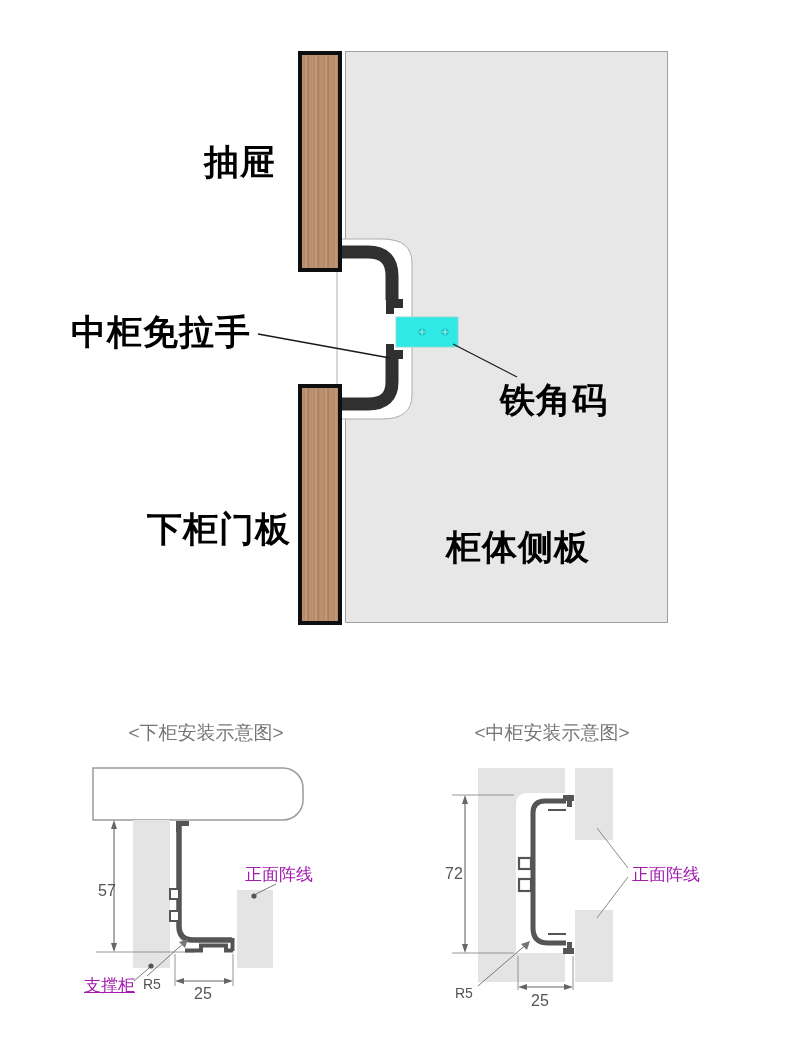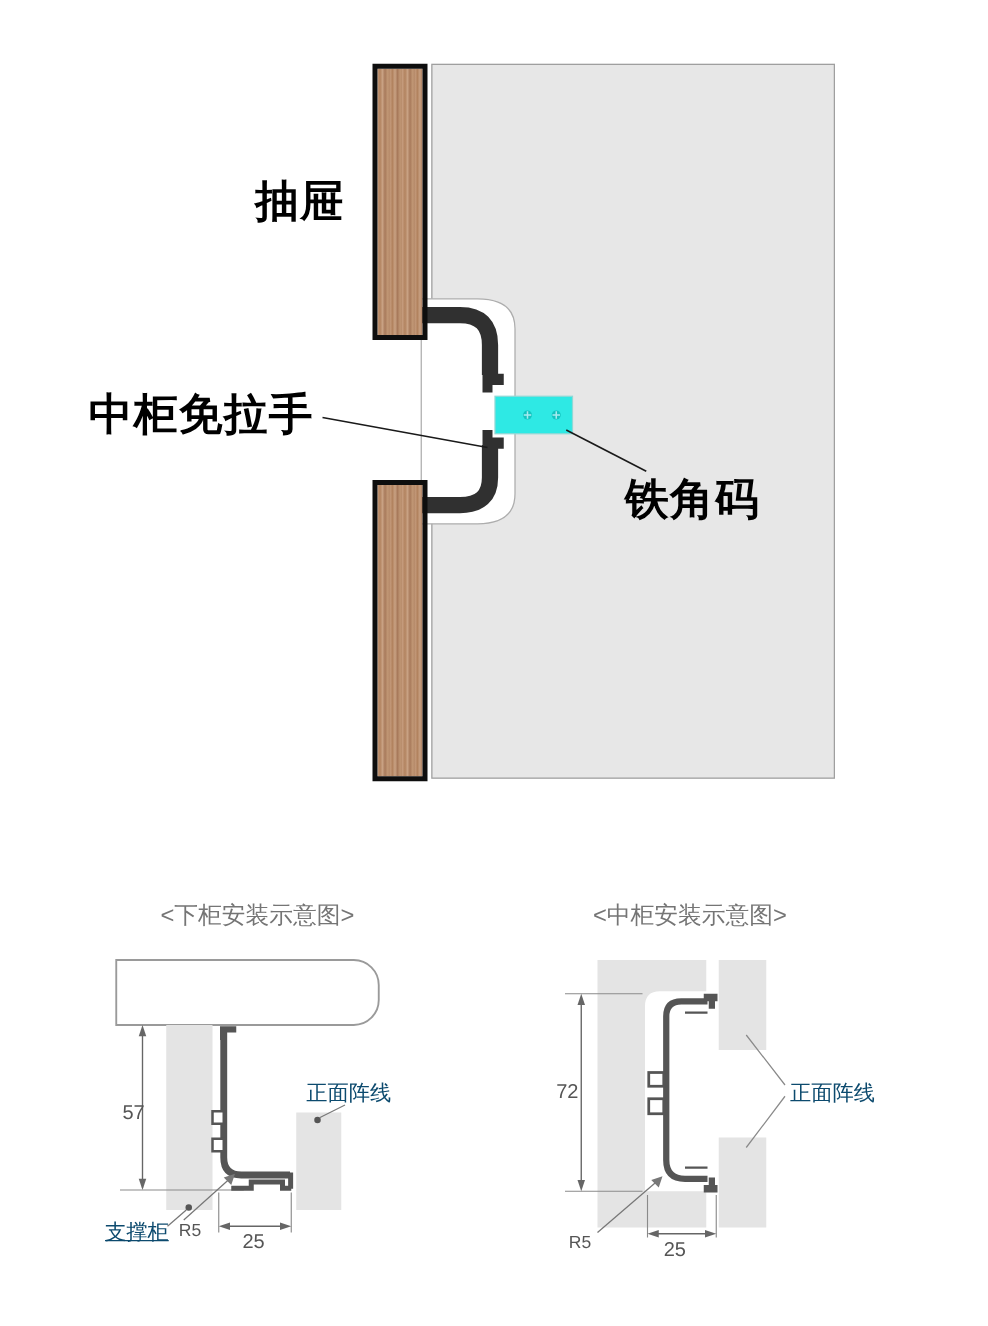--- a/index.html
+++ b/index.html
@@ -23,21 +23,21 @@
   }
   svg{position:absolute;left:0;top:0;}
   .sub-title{
     position:absolute;font-size:19px;color:#757575;white-space:nowrap;
     transform:translateX(-50%);line-height:1;
   }
   .dim-text{
     position:absolute;font-size:16px;color:#555;line-height:1;white-space:nowrap;
   }
   .small-label{
-    position:absolute;font-size:17px;color:#0c4a6e;line-height:1;white-space:nowrap;
+    position:absolute;font-size:17px;color:#a21caf;line-height:1;white-space:nowrap;
   }
 </style>
 </head>
 <body>
 
 <div id="canvas">
 
   <div class="gray-panel"></div>
 
   <svg width="790" height="1061" viewBox="0 0 790 1061">
@@ -130,20 +130,22 @@
       <path d="M628,868 L597,828 M628,877 L597,918" stroke="#8a8a8a" stroke-width="1" fill="none"></path>
     </g>
   </svg>
 
   <div class="wood" style="top:51px;height:221px;"></div>
   <div class="wood" style="top:384px;height:241px;"></div>
 
   <span class="big-label" style="left:204px;top:144px;">抽屉</span>
   <span class="big-label" style="left:71px;top:314px;">中柜免拉手</span>
   <span class="big-label" style="left:500px;top:382px;">铁角码</span>
+  <span class="big-label" style="left:147px;top:511px;">下柜门板</span>
+  <span class="big-label" style="left:446px;top:529px;">柜体侧板</span>
 
   <span class="sub-title" style="left:206px;top:723px;">&lt;下柜安装示意图&gt;</span>
   <span class="dim-text" style="left:98px;top:883px;">57</span>
   <span class="dim-text" style="left:194px;top:986px;">25</span>
   <span class="dim-text" style="left:143px;top:977px;font-size:14px;">R5</span>
   <span class="small-label" style="left:84px;top:977px;text-decoration:underline;">支撑柜</span>
   <span class="small-label" style="left:245px;top:866px;">正面阵线</span>
 
   <span class="sub-title" style="left:552px;top:723px;">&lt;中柜安装示意图&gt;</span>
   <span class="dim-text" style="left:445px;top:866px;">72</span>

